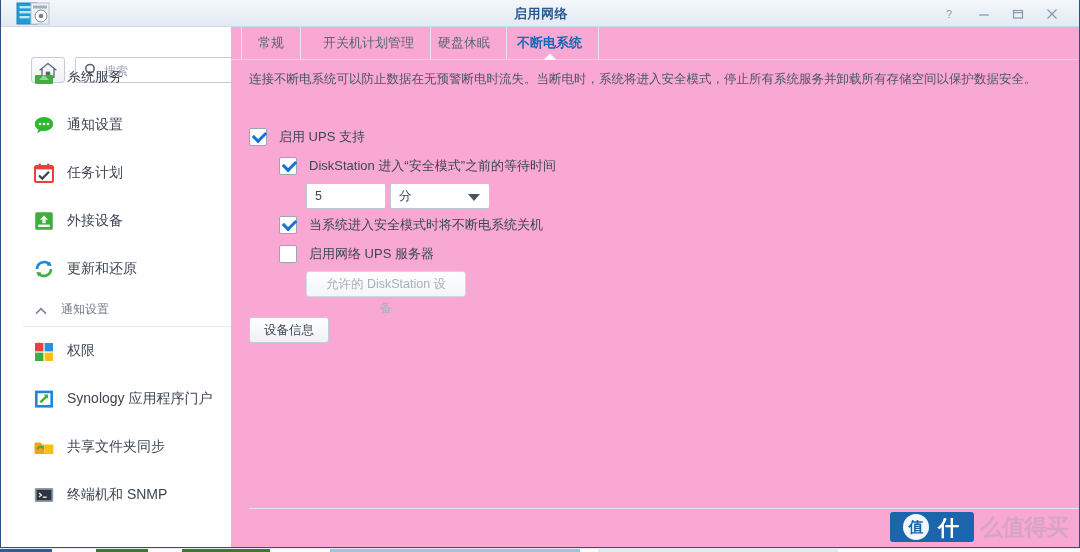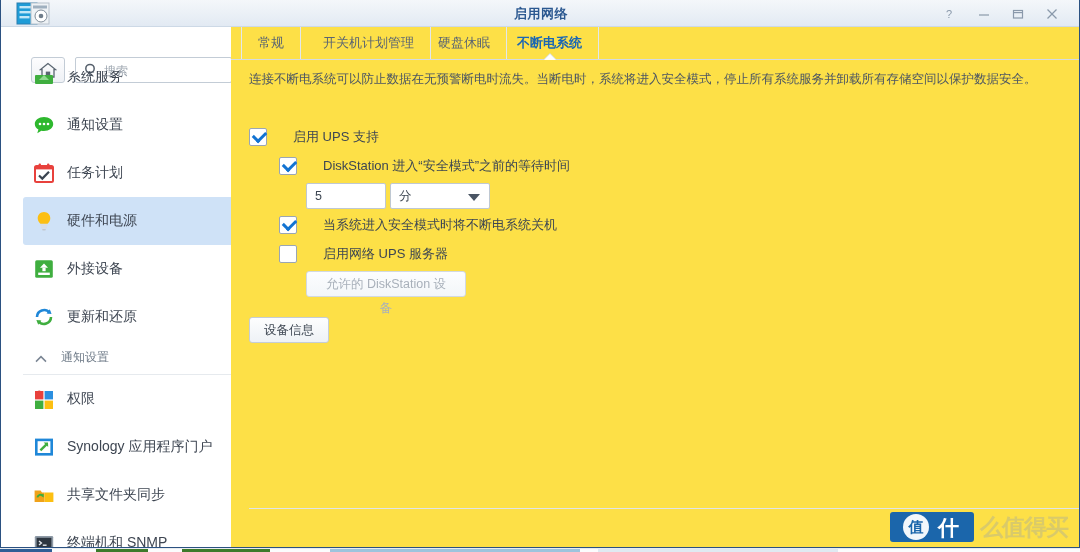--- a/index.html
+++ b/index.html
@@ -109,21 +109,21 @@
 
   #sb-track {
     position: absolute; right: 4px; top: 290px;
     width: 7px; height: 200px;
     background: #cfd4d9; border-radius: 4px;
   }
 
   
   #content {
     position: absolute; left: 230px; top: 27px;
-    width: 849px; height: 520px; background: #fde047;
+    width: 849px; height: 520px; background: #f9a8d4;
   }
   #tabbar {
     position: absolute; left: 0; top: 0; width: 849px; height: 33px;
     border-bottom: 1px solid #d4dbe2;
   }
   .tab {
     position: absolute; top: 0; height: 32px; line-height: 32px;
     font-size: 13px; color: #5a6572;
     padding: 0 16px;
     border-right: 1px solid #e2e7ec;
@@ -150,21 +150,21 @@
     width: 18px; height: 18px; flex: 0 0 18px;
     border: 1px solid #9aa6b4; border-radius: 2px;
     background: #fff; position: relative;
   }
   .cb.on::after {
     content: ""; position: absolute; left: 3px; top: 2px;
     width: 10px; height: 6px;
     border-left: 3px solid #1273d2; border-bottom: 3px solid #1273d2;
     transform: rotate(-45deg);
   }
-  .cb-lbl { margin-left: 26px; font-size: 13px; color: #3d4652; white-space: nowrap; }
+  .cb-lbl { margin-left: 12px; font-size: 13px; color: #3d4652; white-space: nowrap; }
 
   #row-ups   { left: 18px; top: 101px; }
   #row-wait  { left: 48px; top: 130px; }
   #row-shut  { left: 48px; top: 189px; }
   #row-netups{ left: 48px; top: 218px; }
 
   #wait-input {
     position: absolute; left: 75px; top: 156px;
     width: 80px; height: 26px;
     border: 1px solid #bfc8d2; border-radius: 2px;
@@ -344,31 +344,20 @@
               <rect x="2" y="4" width="18" height="16" rx="1.5" fill="#fff" stroke="#e8413c" stroke-width="2"></rect>
               <rect x="2" y="4" width="18" height="3.4" fill="#e8413c"></rect>
               <rect x="5.6" y="1.6" width="2.4" height="4" rx="1" fill="#e8413c"></rect>
               <rect x="14" y="1.6" width="2.4" height="4" rx="1" fill="#e8413c"></rect>
               <path d="M6 13.5 L9.3 16.6 L16 9.8" fill="none" stroke="#3a4450" stroke-width="2.2"></path>
             </svg>
           </div>
           <div class="nav-lbl">任务计划</div>
         </div>
 
-        <div class="nav-item selected">
-          <div class="nav-ico">
-            <svg width="22" height="22" viewBox="0 0 22 22">
-              <path d="M11 2 C7.4 2 4.7 4.8 4.7 8.2 C4.7 10.6 6.2 12.3 7.4 13.8 L14.6 13.8 C15.8 12.3 17.3 10.6 17.3 8.2 C17.3 4.8 14.6 2 11 2 Z" fill="#fcbf12"></path>
-              <rect x="7.6" y="14.2" width="6.8" height="2" fill="#d9dde2"></rect>
-              <rect x="8.1" y="16.6" width="5.8" height="1.8" fill="#d9dde2"></rect>
-              <rect x="9.2" y="18.9" width="3.6" height="1.6" rx="0.7" fill="#c2c8cf"></rect>
-            </svg>
-          </div>
-          <div class="nav-lbl">硬件和电源</div>
-        </div>
 
         <div class="nav-item">
           <div class="nav-ico">
             <svg width="22" height="22" viewBox="0 0 22 22">
               <rect x="2.2" y="2.2" width="17.6" height="17.6" rx="1.5" fill="#3fae3f"></rect>
               <path d="M11 5.4 L15 9.8 L7 9.8 Z" fill="#fff"></path>
               <rect x="9.4" y="9.8" width="3.2" height="3.4" fill="#fff"></rect>
               <rect x="5.2" y="14.6" width="11.6" height="2.4" fill="#fff"></rect>
             </svg>
           </div>

